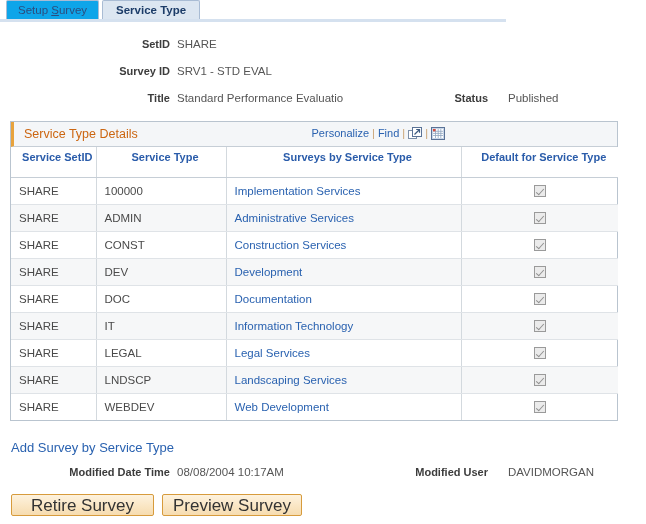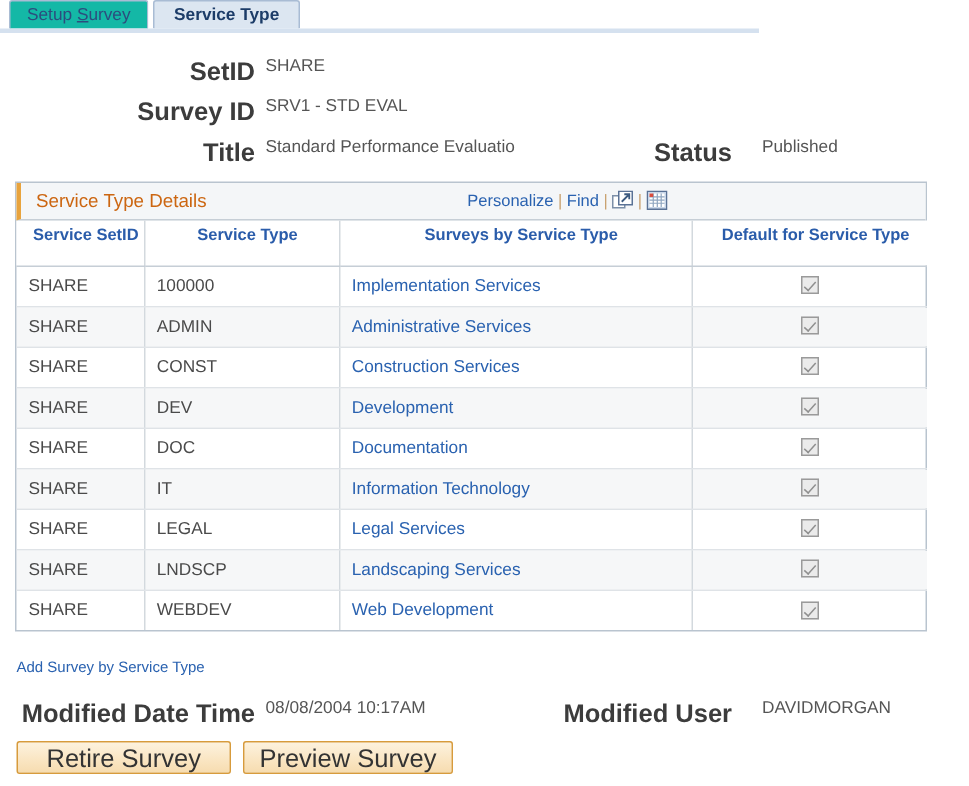--- a/index.html
+++ b/index.html
@@ -32,21 +32,21 @@
     box-sizing: border-box;
     font-size: 11.5px;
     border: 1px solid #a9bcd4;
     border-bottom: none;
     border-radius: 2px 2px 0 0;
     vertical-align: bottom;
     cursor: pointer;
     white-space: nowrap;
   }
   .tab-inactive {
-    background: #14b8a6;
+    background: #0ea5e9;
     color: #2c4d7e;
   }
   .tab-active {
     background: #dce6f1;
     color: #1c3c68;
     font-weight: bold;
     margin-left: 3px;
     padding: 0 13px;
   }
   .tab-underline {
@@ -61,21 +61,21 @@
   
   .formrow {
     position: relative;
     height: 27px;
   }
   .flabel {
     position: absolute;
     text-align: right;
     font-weight: bold;
     color: #3c3c3c;
-    font-size: 17px;
+    font-size: 11px;
     white-space: nowrap;
   }
   .fvalue {
     position: absolute;
     color: #555555;
     font-size: 11.5px;
     white-space: nowrap;
   }
   .lbl-col { width: 160px; left: 10px; }
   .val-col { left: 177px; }
@@ -215,21 +215,21 @@
     border: solid #8f8f8f;
     border-width: 0 1.6px 1.6px 0;
     transform: rotate(42deg);
   }
 
   
   .addlink {
     position: absolute;
     left: 11px;
     top: 440px;
-    font-size: 10px;
+    font-size: 13px;
     color: #2a62b0;
     text-decoration: none;
     cursor: pointer;
   }
 
   .btn {
     position: absolute;
     top: 494px;
     height: 22px;
     line-height: 20px;

